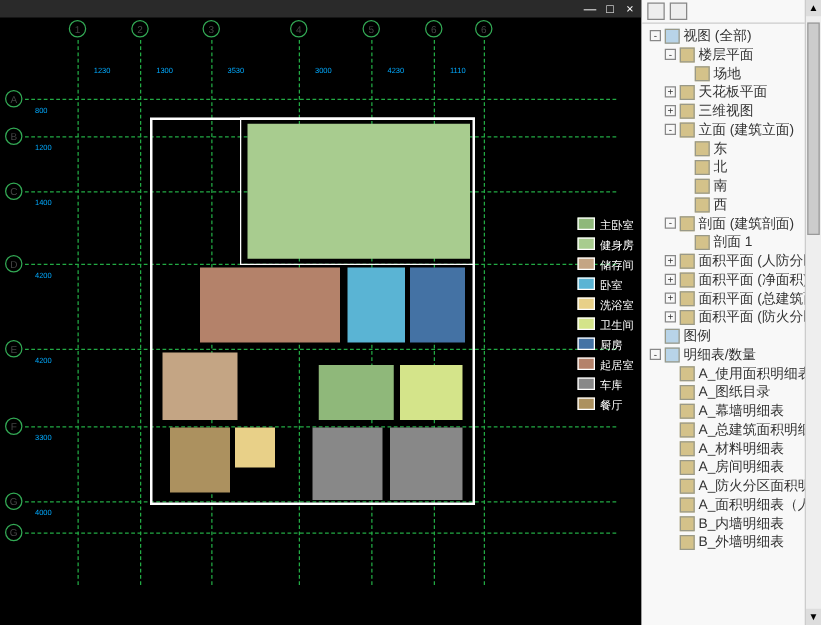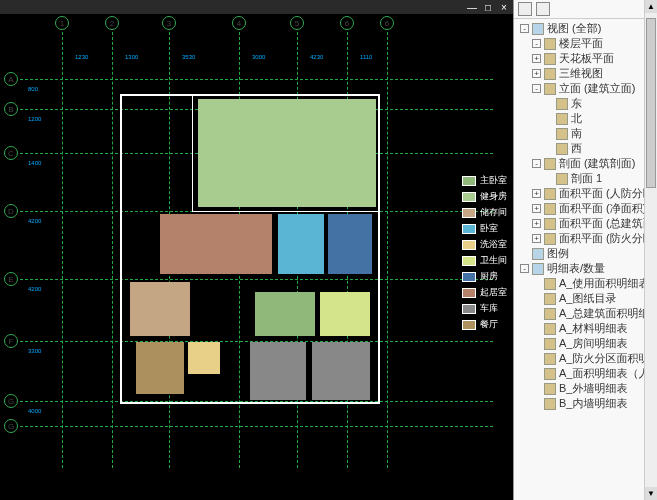--- a/index.html
+++ b/index.html
@@ -10,21 +10,21 @@
 .drawing{position:absolute;top:14px;left:0;right:0;bottom:14px}
 .grid-bubble{position:absolute;width:14px;height:14px;border:1px solid #3a5;border-radius:50%;display:flex;align-items:center;justify-content:center;color:#444;font-size:8px;background:#000}
 .grid-bubble.top{top:2px}
 .grid-bubble.left{left:4px}
 .gridline-v{position:absolute;top:18px;bottom:18px;width:0;border-left:1px dashed #2a4}
 .gridline-h{position:absolute;left:20px;right:20px;height:0;border-top:1px dashed #2a4}
 .dimtxt{position:absolute;color:#0af;font-size:6px}
 .wall{position:absolute;border:2px solid #fff}
 .room{position:absolute;display:flex;flex-direction:column;align-items:center;justify-content:center;font-size:6px;color:#333}
 .legend{position:absolute;right:6px;top:160px;display:flex;flex-direction:column;gap:3px}
-.lg{display:flex;align-items:center;gap:4px;font-size:9px;color:#fff}
+.lg{display:flex;align-items:flex-start;gap:4px;font-size:9px;color:#fff}
 .sw{width:14px;height:10px;border:1px solid #fff}
 .panel{width:144px;height:500px;background:#f8f8f8;border-left:1px solid #999;overflow-y:auto;position:relative}
 .phead{display:flex;gap:4px;padding:2px 4px;border-bottom:1px solid #ccc}
 .phead-ico{width:14px;height:14px;border:1px solid #888;background:#eee}
 .tree{padding:2px 2px 2px 4px}
 .node{display:flex;align-items:center;padding:0 2px;height:15px;cursor:pointer;white-space:nowrap}
 .tg{width:9px;height:9px;border:1px solid #888;margin-right:3px;display:flex;align-items:center;justify-content:center;font-size:8px;line-height:1;color:#333;flex-shrink:0}
 .tg.none{border:none}
 .nico{width:12px;height:12px;margin-right:3px;flex-shrink:0;background:#d4c28a;border:1px solid #998}
 .nico.view{background:#b8d4e8}
@@ -162,20 +162,25 @@
       <div class="node d0">
         <div class="tg">-</div>
         <div class="nico view"></div>
         <span class="nlabel">视图 (全部)</span>
       </div>
       <div class="node d1">
         <div class="tg">-</div>
         <div class="nico"></div>
         <span class="nlabel">楼层平面</span>
       </div>
+      <div class="node d2">
+        <div class="tg none"> </div>
+        <div class="nico"></div>
+        <span class="nlabel">场地</span>
+      </div>
       <div class="node d1">
         <div class="tg">+</div>
         <div class="nico"></div>
         <span class="nlabel">天花板平面</span>
       </div>
       <div class="node d1">
         <div class="tg">+</div>
         <div class="nico"></div>
         <span class="nlabel">三维视图</span>
       </div>
@@ -250,20 +255,25 @@
         <span class="nlabel">A_使用面积明细表</span>
       </div>
       <div class="node d1">
         <div class="tg none"> </div>
         <div class="nico"></div>
         <span class="nlabel">A_图纸目录</span>
       </div>
       <div class="node d1">
         <div class="tg none"> </div>
         <div class="nico"></div>
+        <span class="nlabel">A_幕墙明细表</span>
+      </div>
+      <div class="node d1">
+        <div class="tg none"> </div>
+        <div class="nico"></div>
         <span class="nlabel">A_总建筑面积明细表</span>
       </div>
       <div class="node d1">
         <div class="tg none"> </div>
         <div class="nico"></div>
         <span class="nlabel">A_材料明细表</span>
       </div>
       <div class="node d1">
         <div class="tg none"> </div>
         <div class="nico"></div>
@@ -275,26 +285,26 @@
         <span class="nlabel">A_防火分区面积明细表</span>
       </div>
       <div class="node d1">
         <div class="tg none"> </div>
         <div class="nico"></div>
         <span class="nlabel">A_面积明细表（人防面积）</span>
       </div>
       <div class="node d1">
         <div class="tg none"> </div>
         <div class="nico"></div>
+        <span class="nlabel">B_内墙明细表</span>
+      </div>
+      <div class="node d1">
+        <div class="tg none"> </div>
+        <div class="nico"></div>
         <span class="nlabel">B_外墙明细表</span>
-      </div>
-      <div class="node d1">
-        <div class="tg none"> </div>
-        <div class="nico"></div>
-        <span class="nlabel">B_内墙明细表</span>
       </div>
     </div>
   <div class="scrollbar">
     <div class="sarrow" style="top:0">▲</div>
     <div class="thumb"></div>
     <div class="sarrow" style="bottom:0">▼</div>
   </div>
 </div>
 
 </body></html>

